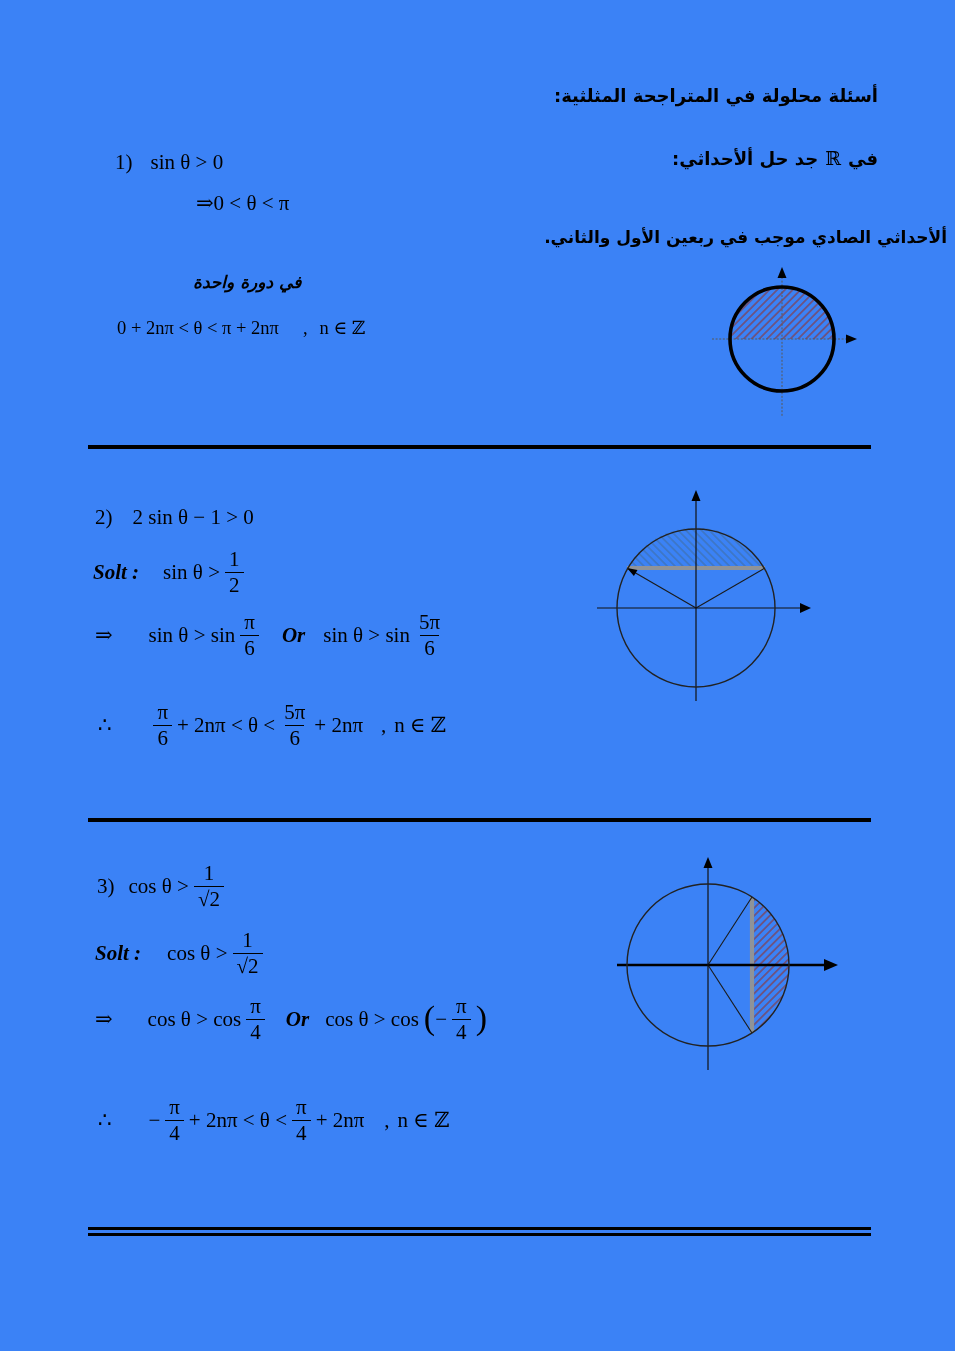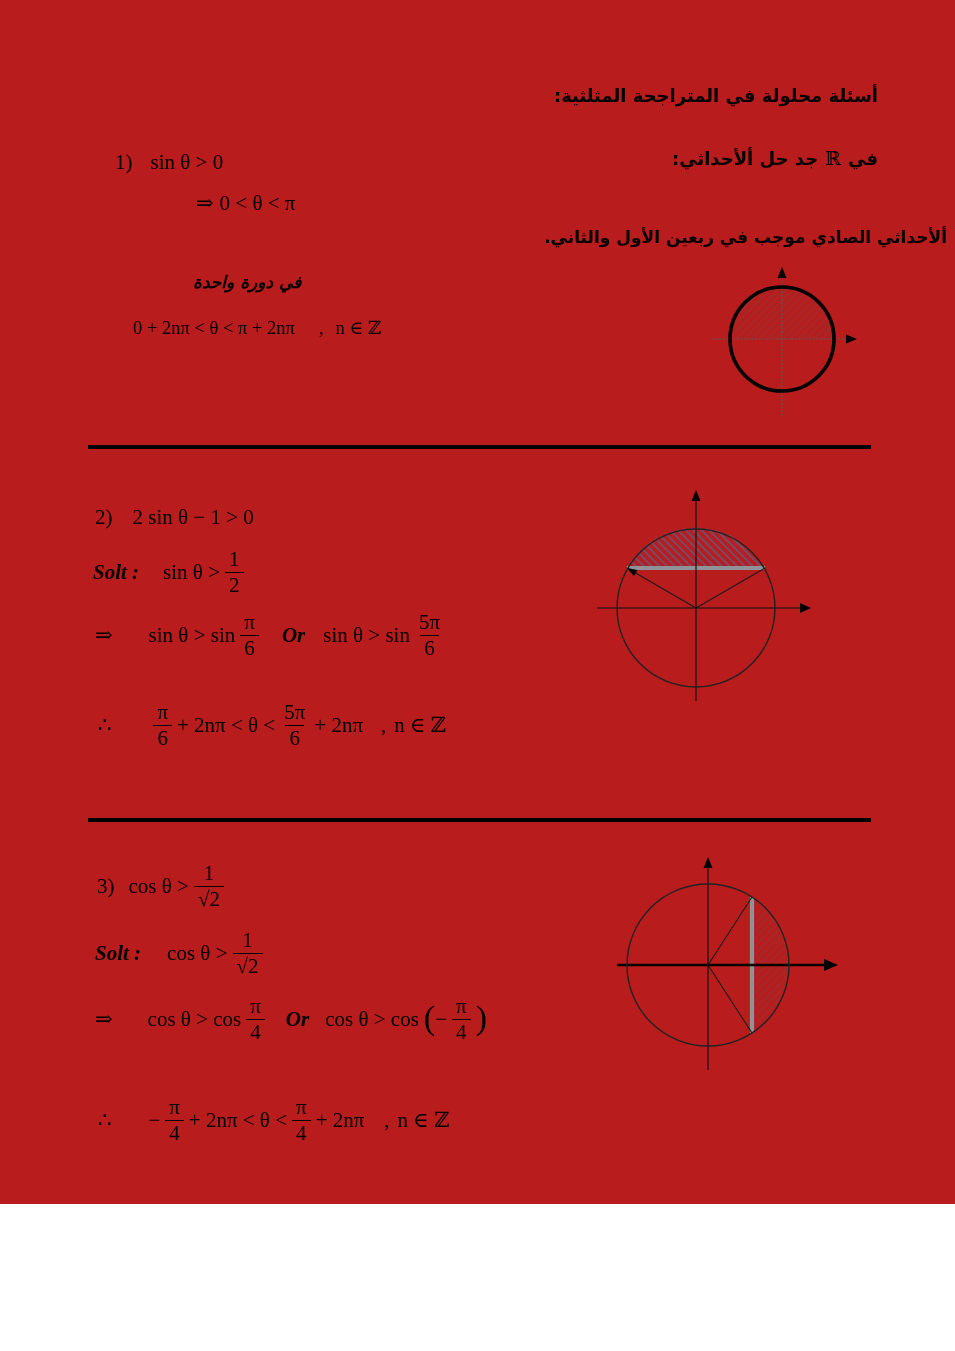--- a/index.html
+++ b/index.html
@@ -1,19 +1,19 @@
 <!DOCTYPE html>
 <html lang="ar"><head>
 <meta charset="utf-8">
 <style>
   html,body{margin:0;padding:0;background:#ffffff;}
   #page{
     position:relative;
-    width:955px;height:1204px;
-    background:#b91c1c;
+    width:955px;height:1351px;
+    background:#3b82f6;
     overflow:hidden;
     font-family:"Liberation Serif","DejaVu Serif","DejaVu Sans",serif;
     color:#000;
   }
   .ar{
     position:absolute;
     direction:rtl;
     font-family:"DejaVu Sans","Liberation Sans",sans-serif;
     font-weight:bold;
     color:#000;
@@ -69,28 +69,28 @@
     <span>جد حل ألأحداثي:</span>
   </div>
 
   <div class="math" style="top:150px;left:115px;">
     <span style="margin-right:18px">1)</span>
     <span>sin θ &gt; 0</span>
   </div>
 
   <div class="math" style="top:191px;left:196px;">
     <span>⇒</span>
-    <span style="margin-left:6px">0 &lt; θ &lt; π</span>
+    <span style="">0 &lt; θ &lt; π</span>
   </div>
 
   <div class="ar" style="top:227px;right:8px;font-size:17px;margin-left:40px;">ألأحداثي الصادي موجب في ربعين الأول والثاني.</div>
 
   <div class="ar" style="top:272px;left:193px;font-size:17px;direction:rtl;font-style:italic;">في دورة واحدة</div>
 
-  <div class="math small" style="top:317px;left:133px;">
+  <div class="math small" style="top:317px;left:117px;">
     <span>0 + 2nπ &lt; θ &lt; π + 2nπ</span>
     <span style="margin-left:24px">,</span>
     <span style="margin-left:12px">n ∈ ℤ</span>
   </div>
 
   <svg style="left:698px;top:264px;" width="172" height="158" viewBox="0 0 172 158">
     <path d="M 32 75 A 52 52 0 0 1 136 75 Z" fill="url(#hatchRed)" stroke="none"></path>
     <line x1="14" y1="75" x2="148" y2="75" stroke-width="1" stroke-dasharray="2 1.6" stroke="#595959"></line>
     <polygon points="148,70.5 159,75 148,79.5" fill="#000"></polygon>
     <line x1="84" y1="13" x2="84" y2="152" stroke-width="1" stroke-dasharray="2 1.6" stroke="#595959"></line>

